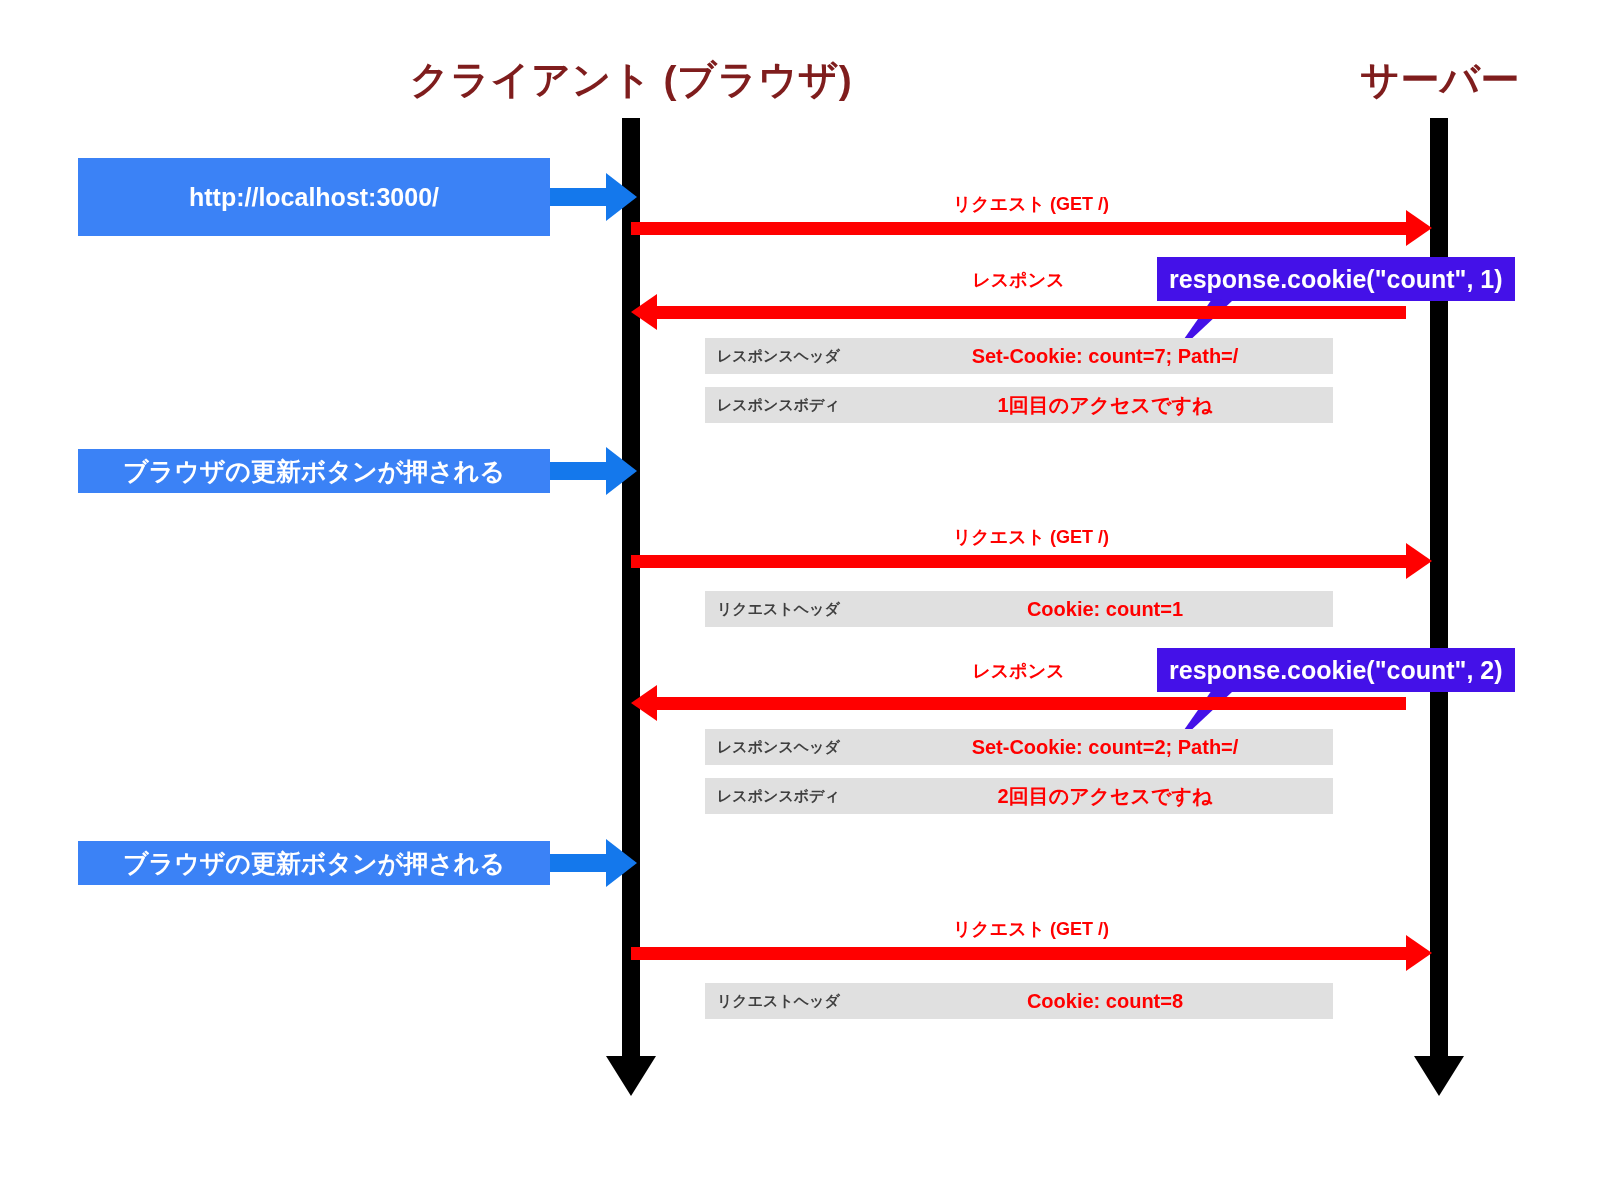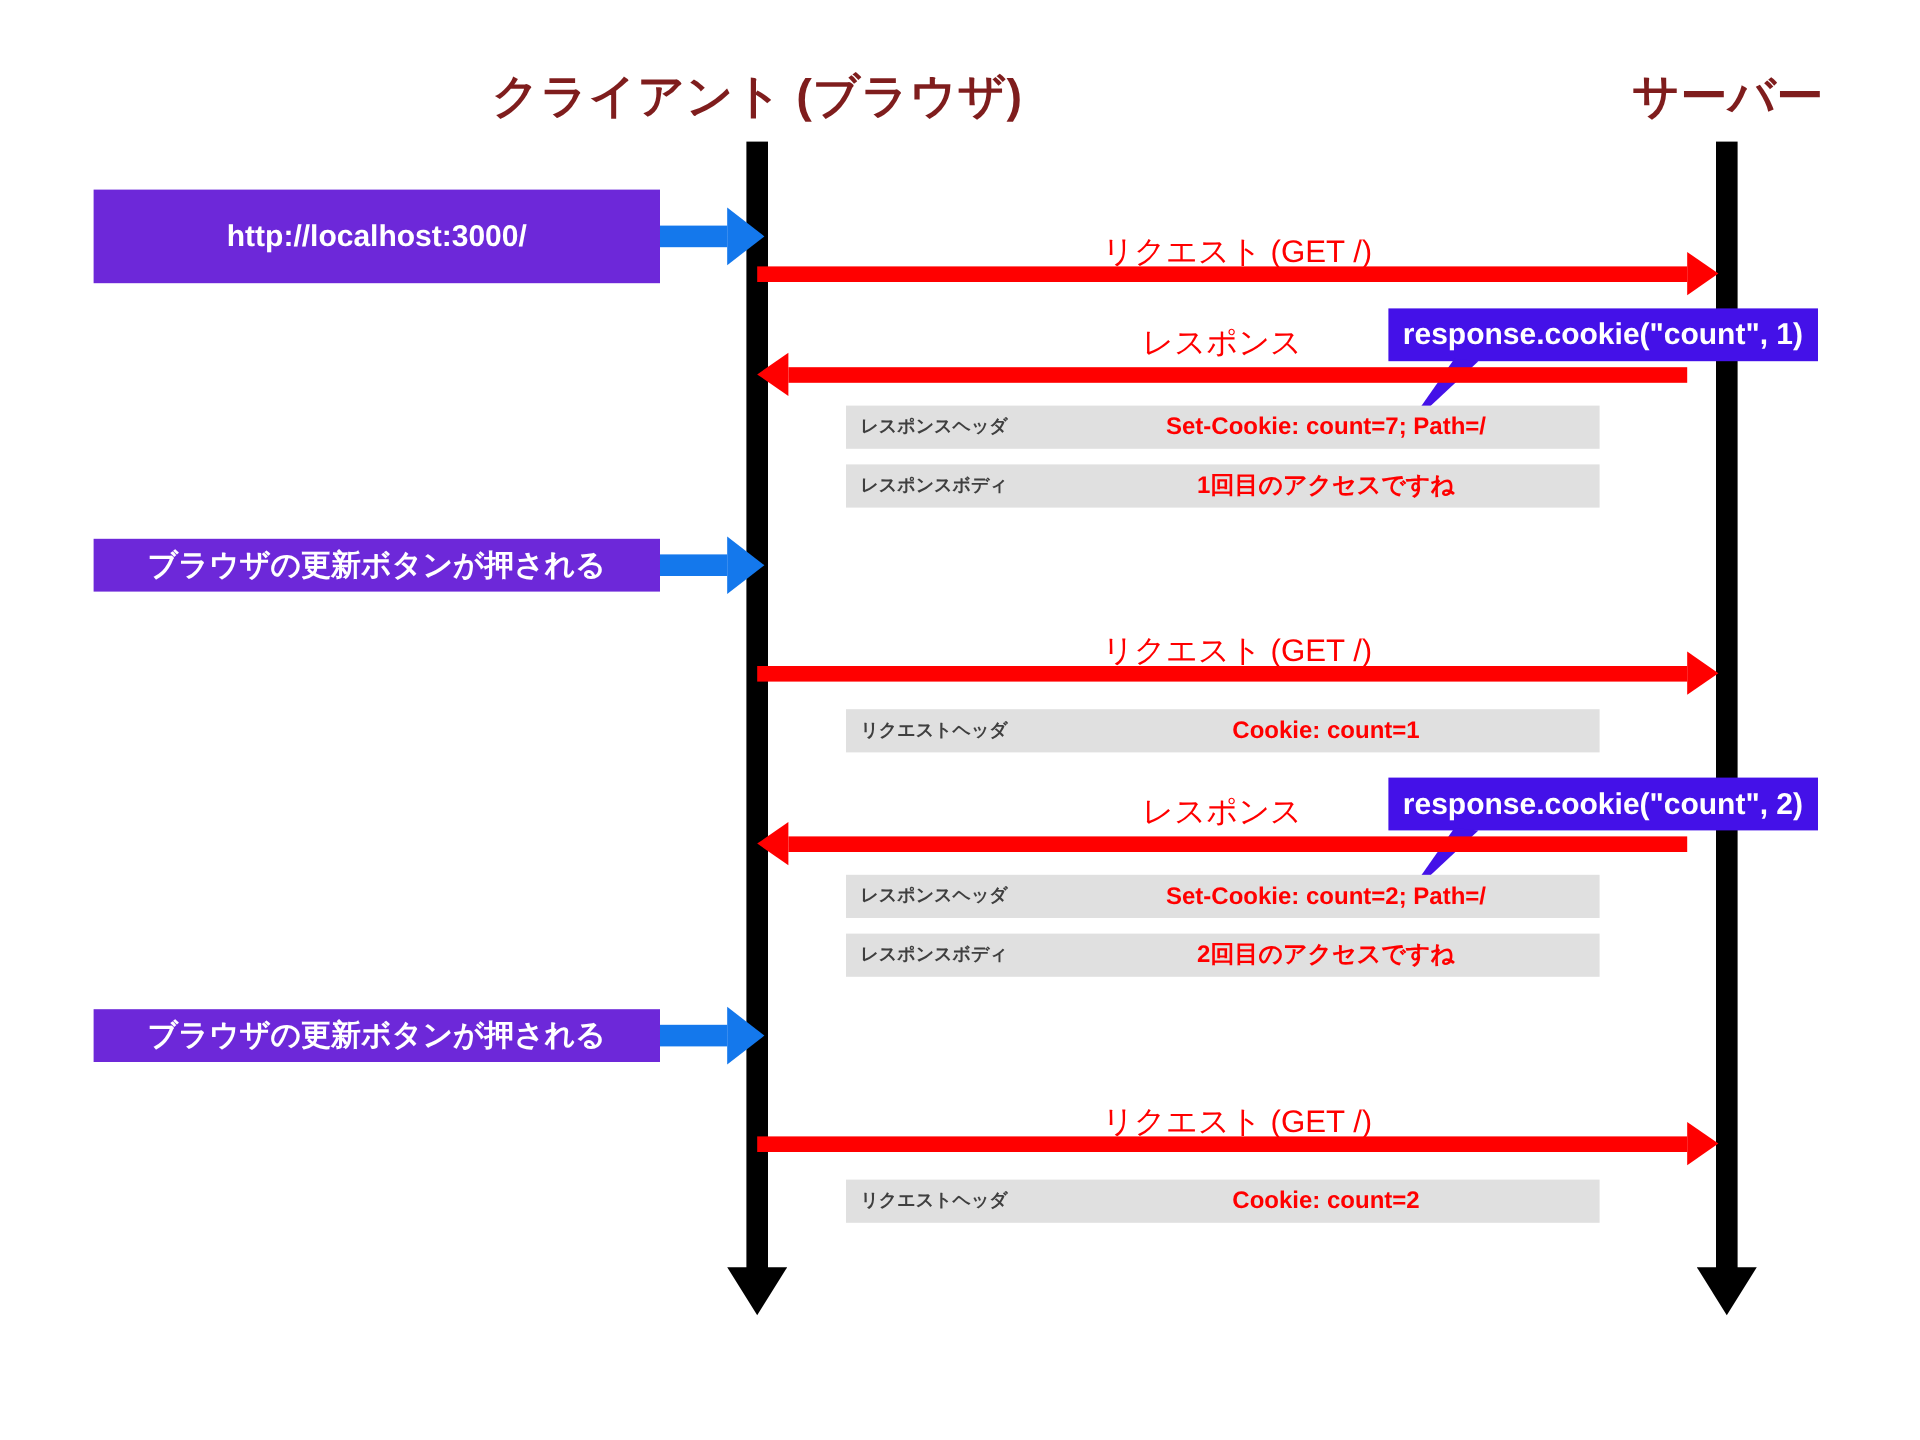--- a/index.html
+++ b/index.html
@@ -56,22 +56,22 @@
   }
   #lifeline-client-stem { left: 622px; top: 118px; height: 942px; }
   #lifeline-client-head { left: 606px; top: 1056px; }
   #lifeline-server-stem { left: 1430px; top: 118px; height: 942px; }
   #lifeline-server-head { left: 1414px; top: 1056px; }
 
   
   .msg-label {
     position: absolute;
     color: #ff0000;
-    font-weight: normal;
-    font-size: 26px;
+    font-weight: bold;
+    font-size: 18px;
     white-space: nowrap;
     text-align: center;
   }
   .msg-line {
     position: absolute;
     height: 13px;
     background: #ff0000;
   }
   .msg-head-right {
     position: absolute;
@@ -86,21 +86,21 @@
     width: 0;
     height: 0;
     border-top: 18px solid transparent;
     border-bottom: 18px solid transparent;
     border-right: 26px solid #ff0000;
   }
 
   
   .event-box {
     position: absolute;
-    background: #6d28d9;
+    background: #3b82f6;
     color: #ffffff;
     font-weight: bold;
     display: flex;
     flex-direction: column;
     align-items: center;
     justify-content: center;
     text-align: center;
     line-height: 1.28;
     font-size: 25px;
     box-sizing: border-box;
@@ -250,16 +250,16 @@
   </div>
   <div class="event-arrow-line" style="left:550px; top:854px; width:56px;"></div>
   <div class="event-arrow-head" style="left:606px; top:839px;"></div>
 
   <div class="msg-label" style="left:631px; top:917px; width:800px;">リクエスト (GET /)</div>
   <div class="msg-line" style="left:631px; top:947px; width:775px;"></div>
   <div class="msg-head-right" style="left:1406px; top:935px;"></div>
 
   <div class="detail-row" style="top:983px;">
     <span class="detail-key">リクエストヘッダ</span>
-    <span class="detail-val">Cookie: count=2</span>
+    <span class="detail-val">Cookie: count=8</span>
   </div>
 
 </div>
 
 </body></html>

